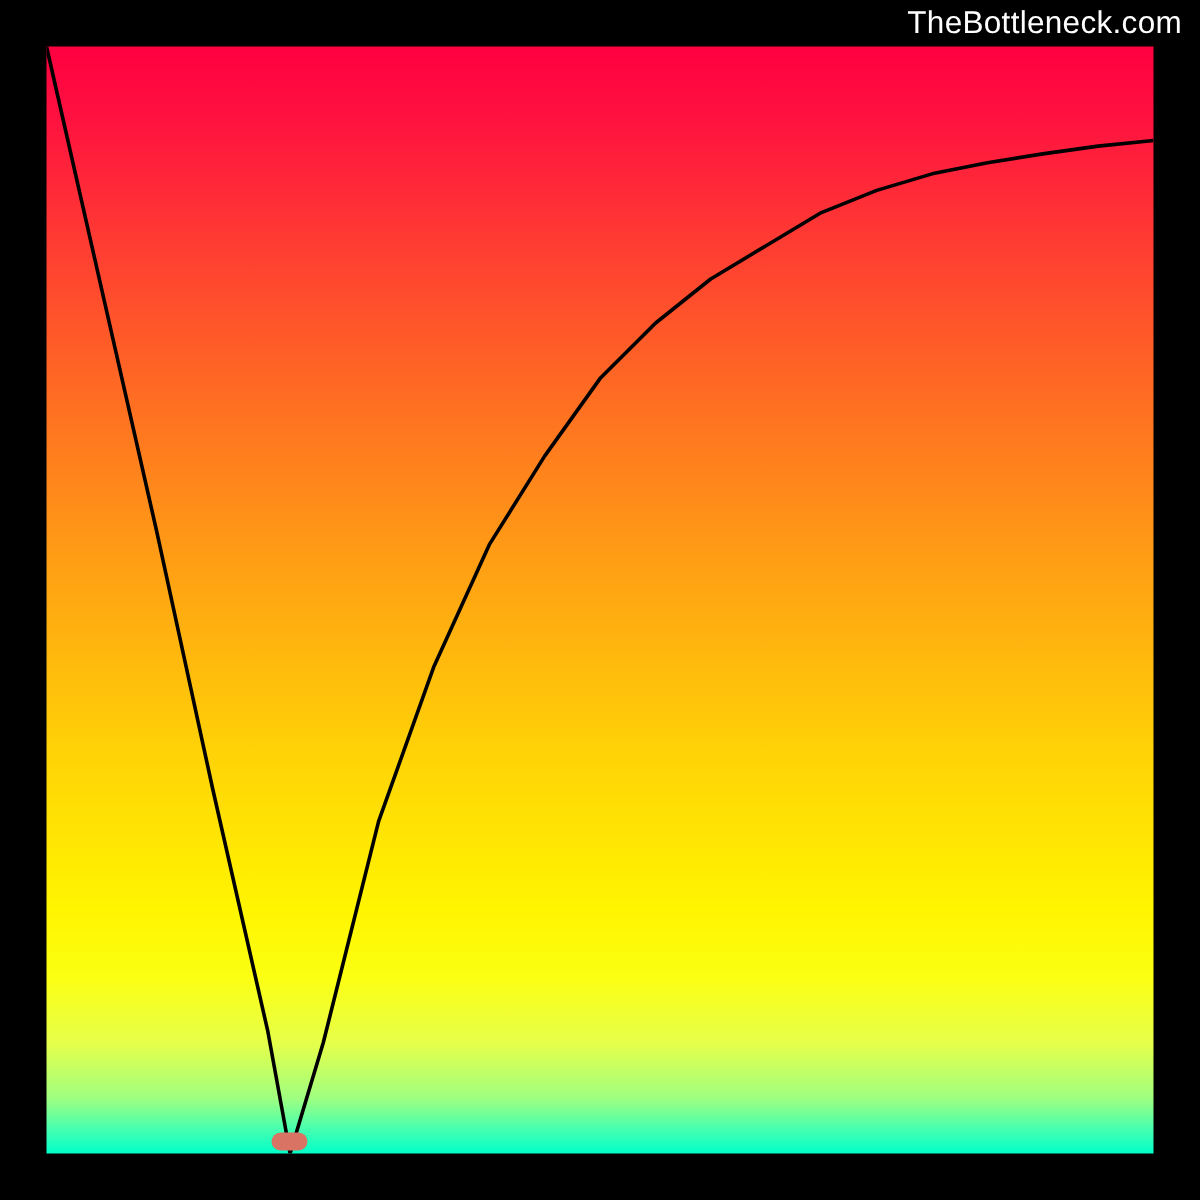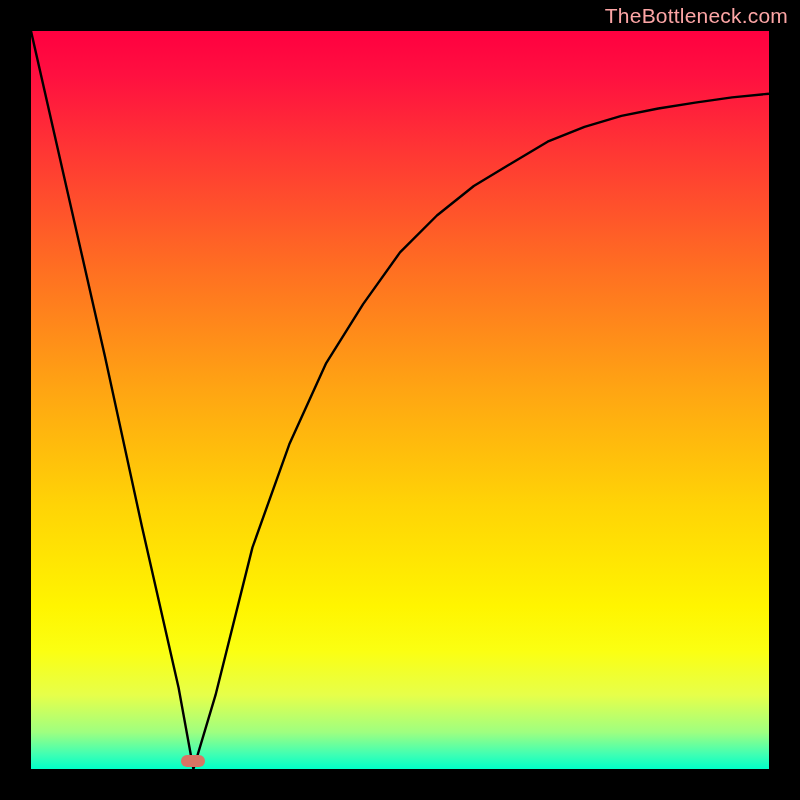--- a/index.html
+++ b/index.html
@@ -39,21 +39,21 @@
       #40ffb3 98%,
       #00ffc8 100%
     );
   }
   .watermark {
     position: absolute;
     top: 4px;
     right: 12px;
     font-family: Arial, Helvetica, sans-serif;
     font-size: 21px;
-    color: #fca5a5;
+    color: #ffffff;
     letter-spacing: 0.2px;
     user-select: none;
   }
   svg.curve {
     position: absolute;
     left: 0;
     top: 0;
     width: 738px;
     height: 738px;
     pointer-events: none;

